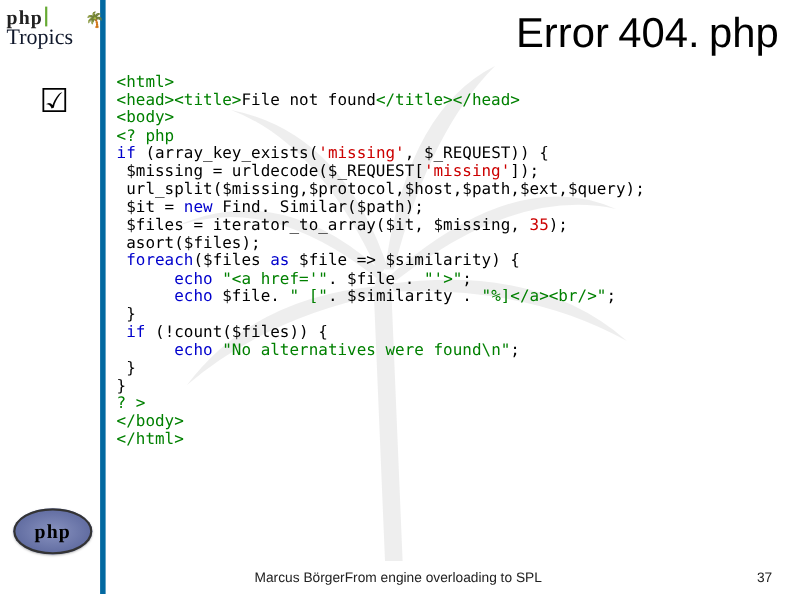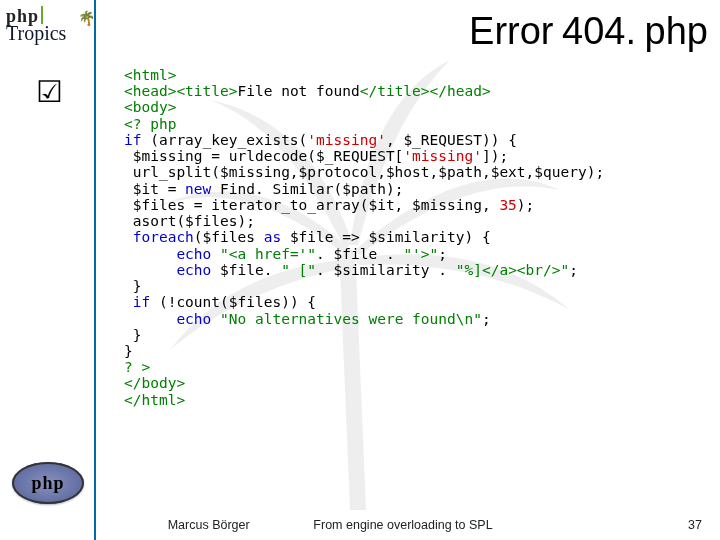--- a/index.html
+++ b/index.html
@@ -17,21 +17,21 @@
   .bg-palm {
     position: absolute;
     left: 90px; top: 10px;
     width: 540px; height: 500px;
     opacity: 0.12;
     pointer-events: none;
     z-index: 0;
   }
   .sidebar {
     background: #ffffff;
-    border-right: 2px solid #0369a1;
+    border-right: 5px solid #0369a1;
     position: relative;
     z-index: 2;
   }
   .logo-tropics {
     position: absolute;
     top: 6px; left: 6px;
     line-height: 0.9;
   }
   .logo-tropics .php {
     font-family: Georgia, 'Times New Roman', serif;
@@ -83,35 +83,35 @@
     font-size: 24px;
     font-weight: 400;
     margin: 0 0 18px 2px;
   }
   pre.code {
     font-family: 'Lucida Console', Consolas, monospace;
     font-size: 14.5px;
     line-height: 1.12;
     white-space: pre;
     color: #000;
-    margin-left: 20px;
+    margin-left: 2px;
   }
   .c-green { color: #008000; }
   .c-blue  { color: #0000cc; }
   .c-red   { color: #cc0000; }
   .c-num   { color: #cc0000; }
   .footer {
     position: absolute;
     bottom: 8px; left: 96px; right: 0;
     display: grid;
     grid-template-columns: 1fr auto 1fr;
     font-size: 12.5px; color: #222;
     padding: 0 18px 0 8px;
   }
-  .footer .author { text-align: center; }
+  .footer .author { text-align: right; }
   .footer .mid { text-align: left; }
   .footer .pnum { text-align: right; }
 </style>
 </head>
 <body>
 
 <div class="slide">
 
   <svg class="bg-palm" viewBox="0 0 540 500">
     <g fill="#777">

